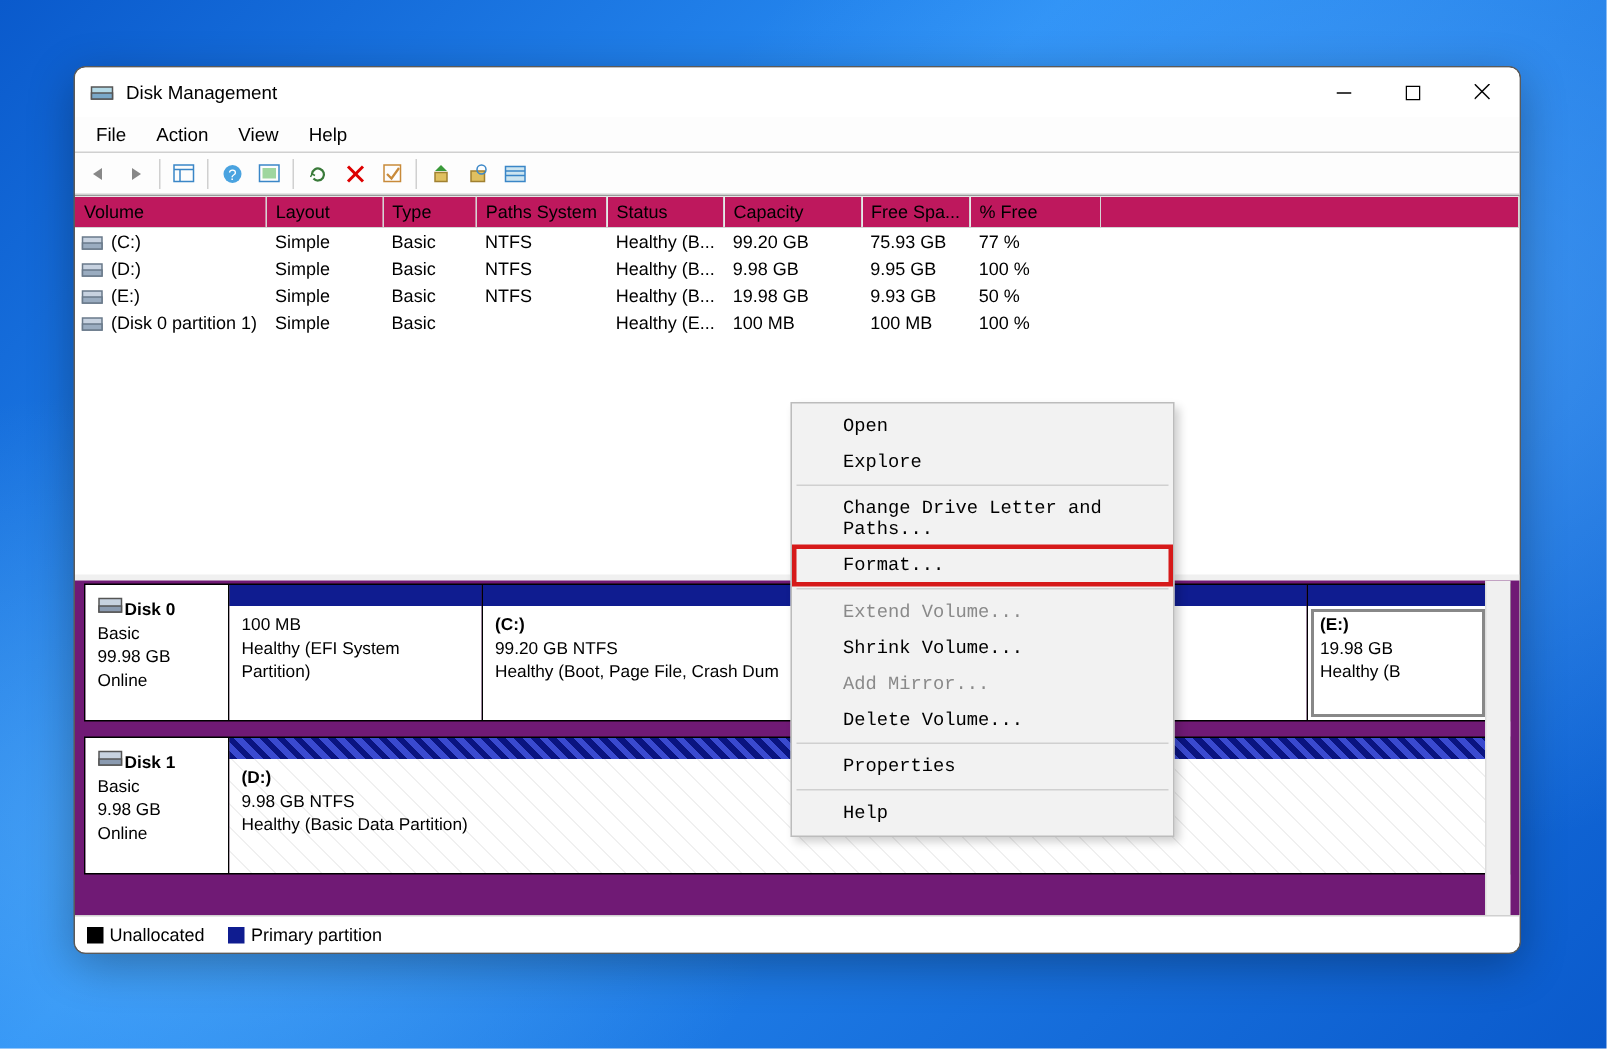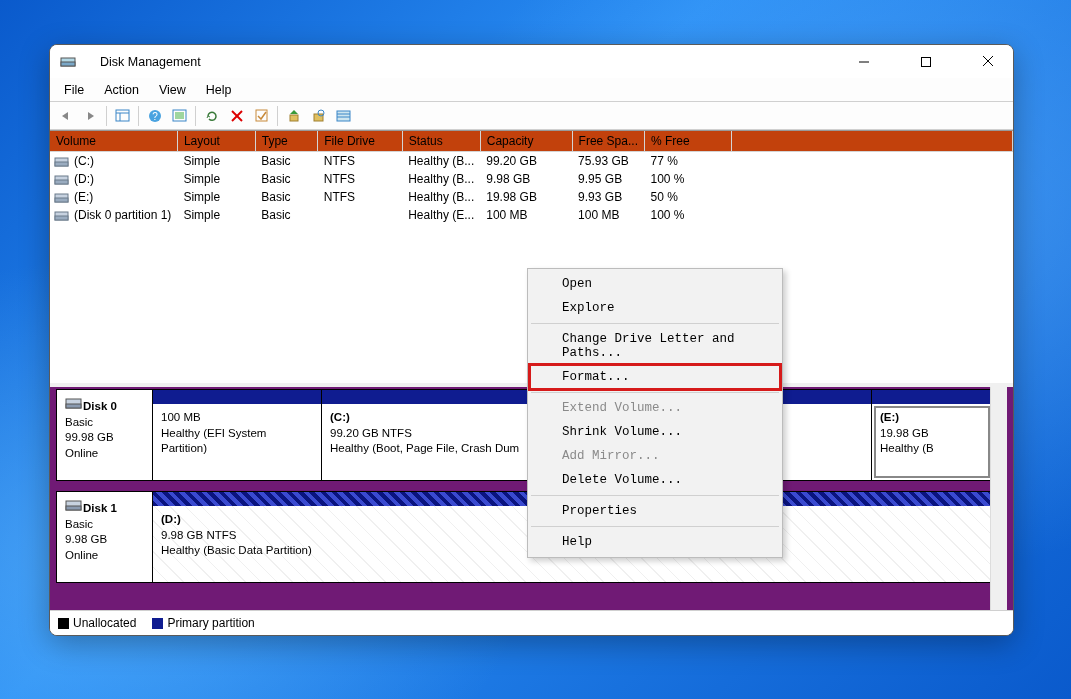--- a/index.html
+++ b/index.html
@@ -29,21 +29,20 @@
     border-radius: 8px;
     overflow: hidden;
     display: flex; flex-direction: column;
     box-shadow: 0 8px 30px rgba(0,0,0,.3);
   }
   .titlebar {
     height: 33px;
     display: flex; align-items: center;
     padding: 0 2px 0 10px;
     background: #fff;
-    gap: 16px;
   }
   .titlebar .ico { width: 16px; height: 16px; margin-right: 8px; }
   .titlebar .title { flex: 1; font-size: 12.5px; }
   .winbtn { width: 46px; height: 30px; display: flex; align-items: center; justify-content: center; cursor: default; }
   .winbtn svg, .winbtn span { color: #000; }
   .menubar {
     height: 24px;
     display: flex; align-items: center;
     padding: 0 4px;
     border-bottom: 1px solid #d0d0d0;
@@ -68,21 +67,21 @@
     border-bottom: 4px solid #f0f0f0;
     background: #fff;
   }
   .grid table { width: 100%; border-collapse: collapse; font-size: 12px; }
   .grid th {
     text-align: left;
     font-weight: normal;
     padding: 3px 6px;
     border-right: 1px solid #d4d4d4;
     border-bottom: 1px solid #d4d4d4;
-    background: #c2410c;
+    background: #be185d;
     position: sticky; top: 0;
     white-space: nowrap;
   }
   .grid td { padding: 2px 6px; white-space: nowrap; }
   .grid td.vol { padding-left: 4px; }
   .vico { display:inline-flex; width:16px; height:12px; vertical-align:middle; margin-right:4px; }
   .diskpanel {
     flex: 1; overflow: auto; background: #701a75; padding: 2px 6px 2px 6px;
     position: relative;
   }
@@ -259,21 +258,21 @@
 
   <div class="content">
 
     <div class="grid">
       <table>
         <thead>
             <tr id="hdrrow">
               <th style="width: 126px;">Volume</th>
               <th style="width: 80px;">Layout</th>
               <th style="width: 64px;">Type</th>
-              <th style="width: 86px;">File Drive</th>
+              <th style="width: 86px;">Paths System</th>
               <th style="width: 78px;">Status</th>
               <th style="width: 94px;">Capacity</th>
               <th style="width: 70px;">Free Spa...</th>
               <th style="width: 90px;">% Free</th>
               <th style="width: 300px;"></th>
             </tr>
           </thead>
         <tbody id="volbody">
             <tr>
               <td class="vol"><span class="vico">

